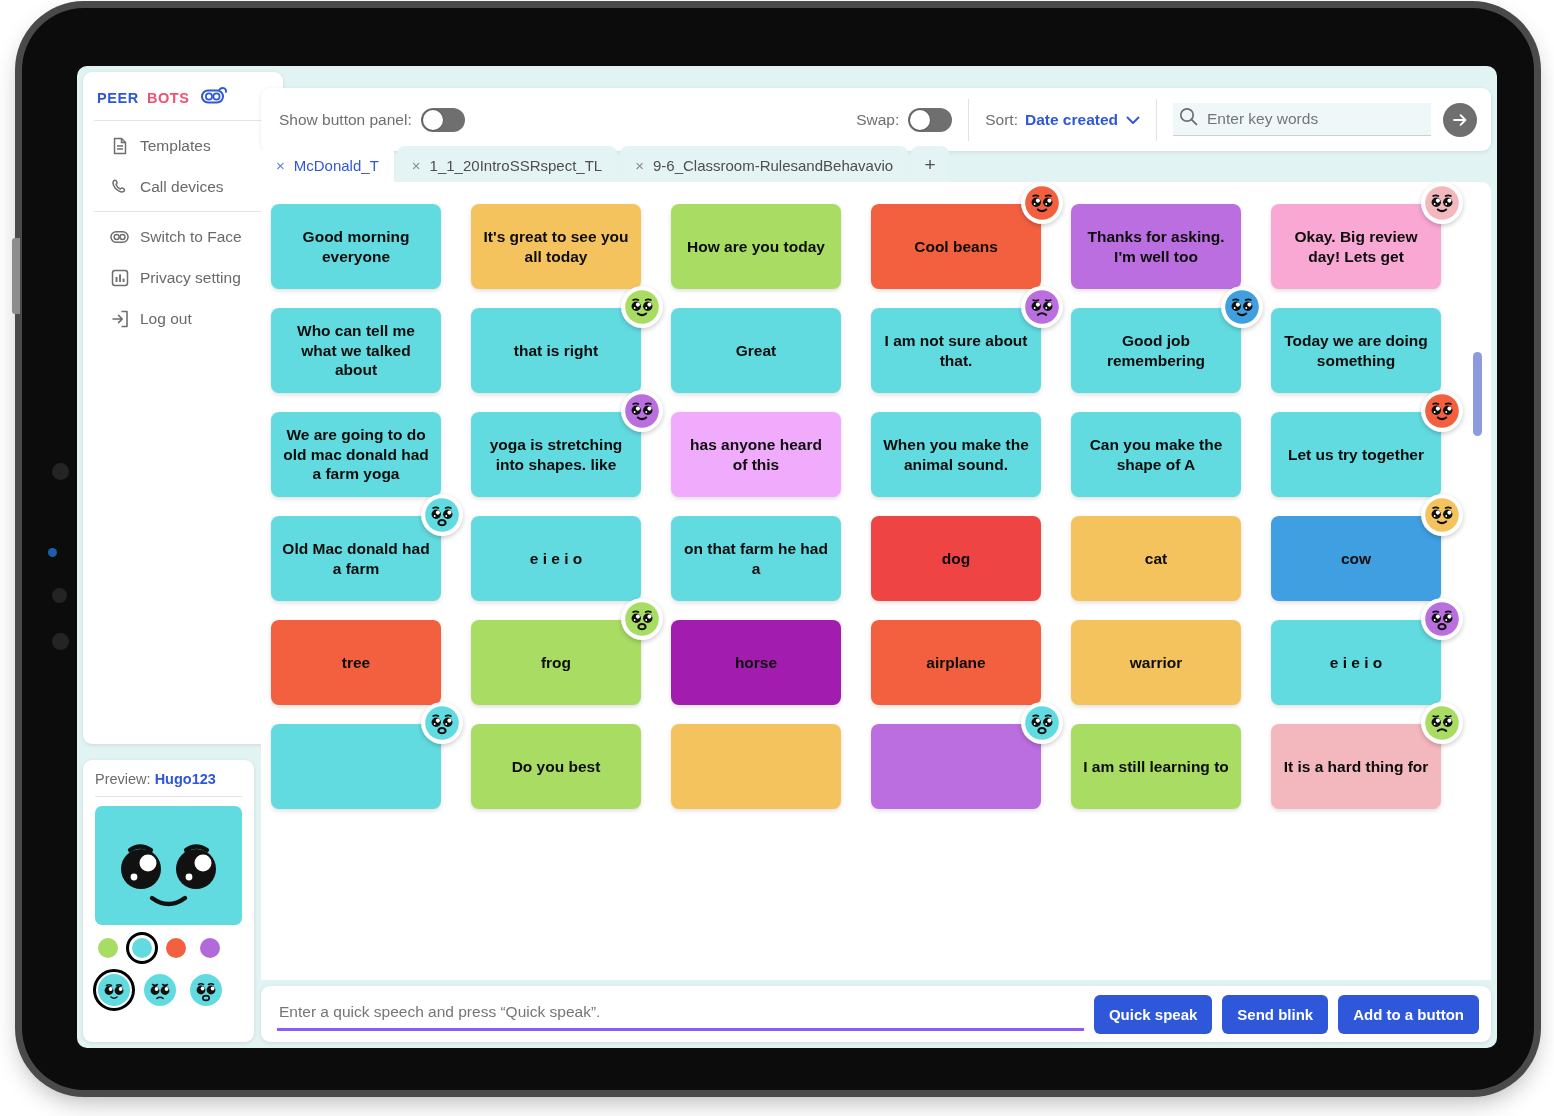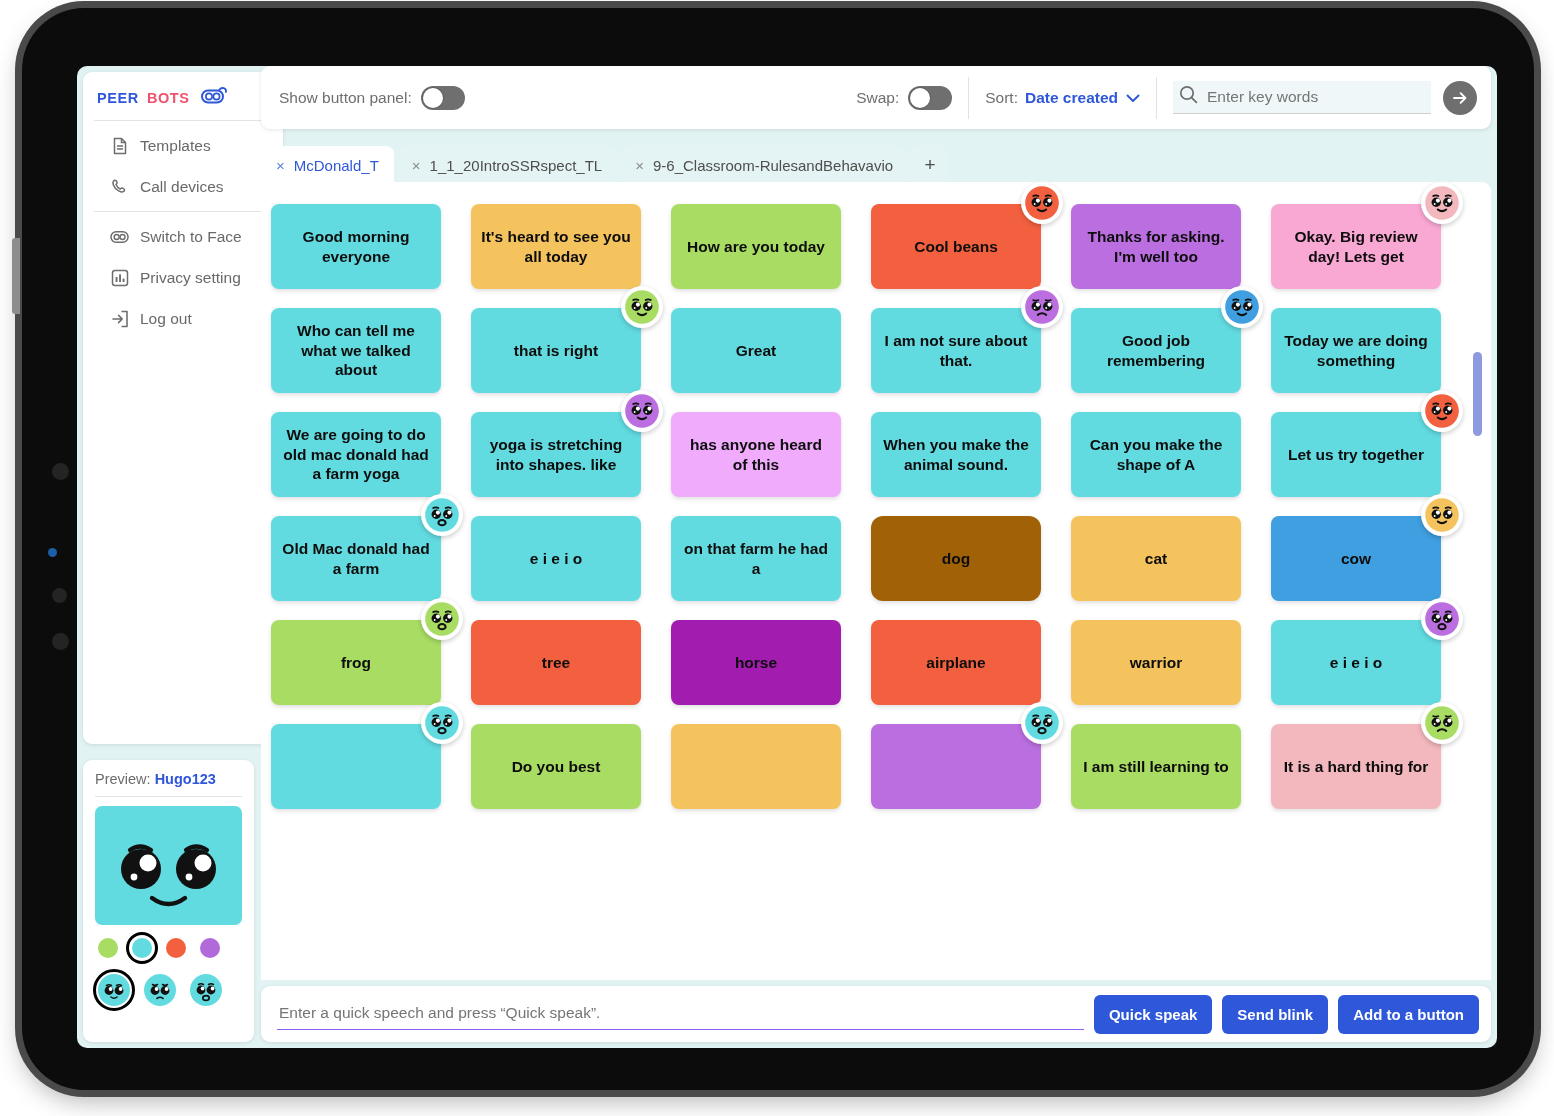--- a/index.html
+++ b/index.html
@@ -103,21 +103,21 @@
   }
   .swatch-row { display: flex; align-items: center; gap: 14px; margin-top: 13px; padding-left: 3px;}
   .swatch { width: 20px; height: 20px; border-radius: 50%; }
   .swatch.sel { outline: 3px solid #000; outline-offset: 3px; }
   .face-row { display: flex; align-items: center; gap: 14px; margin-top: 16px; padding-left: 3px;}
   .face-chip { width: 32px; height: 32px; border-radius: 50%; background:#62dbe0; position: relative; }
   .face-chip.sel { outline: 3px solid #000; outline-offset: 2px; }
 
   
   #topbar {
-    position: absolute; left: 184px; top: 0;
+    position: absolute; left: 184px; top: 22px;
     width: 1230px; height: 63px;
     display: flex; align-items: center;
     padding: 0 14px 0 18px;
   }
   .tb-label { color: #6e6e6e; font-size: 15.5px; }
   .toggle {
     width: 44px; height: 24px; border-radius: 13px;
     background: #6f6f6f; position: relative; cursor: pointer;
     margin-left: 9px; flex: 0 0 44px;
   }
@@ -208,21 +208,21 @@
 
   
   #bottombar {
     position: absolute; left: 184px; top: 920px;
     width: 1230px; height: 56px;
     display: flex; align-items: center;
     padding: 0 12px 0 16px; gap: 10px;
   }
   #quick-input {
     flex: 1; border: none; outline: none;
-    border-bottom: 1px solid #8b5cf6;
+    border-bottom: 3px solid #8b5cf6;
     background: transparent;
     font-family: "Liberation Sans", sans-serif;
     font-size: 15.5px; color: #ef4444;
     padding: 6px 2px 7px 2px;
   }
   .blue-btn {
     background: #2f57d9; color: #fff;
     font-family: "Liberation Sans", sans-serif;
     font-size: 15px; font-weight: 600;
     border: none; border-radius: 6px;
@@ -434,21 +434,21 @@
         </div>
         <div id="tab-add">+</div>
       </div>
 
     <div id="board">
       <div id="grid">
           <div class="cell">
             <div class="btn-tile" style="background: rgb(98, 219, 224);">Good morning everyone</div>
           </div>
           <div class="cell">
-            <div class="btn-tile" style="background: rgb(245, 195, 94);">It's heard to see you all today</div>
+            <div class="btn-tile" style="background: rgb(245, 195, 94);">It's great to see you all today</div>
           </div>
           <div class="cell">
             <div class="btn-tile" style="background: rgb(169, 220, 99);">How are you today</div>
           </div>
           <div class="cell">
             <div class="btn-tile" style="background: rgb(242, 96, 63);">Cool beans</div>
             <div class="tile-badge">
               <svg width="36" height="36" viewBox="0 0 30 30">
                 <circle cx="15" cy="15" r="14" fill="#f2603f"></circle>
                 <path d="M7.6 9.2 Q9.8 8.0 12 9.2" stroke="#111" stroke-width="1.4" fill="none" stroke-linecap="round"></path>
@@ -606,21 +606,21 @@
               </svg>
             </div>
           </div>
           <div class="cell">
             <div class="btn-tile" style="background: rgb(98, 219, 224);">e i e i o</div>
           </div>
           <div class="cell">
             <div class="btn-tile" style="background: rgb(98, 219, 224);">on that farm he had a</div>
           </div>
           <div class="cell">
-            <div class="btn-tile" style="background: #a16207; border-radius: 12px;">dog</div>
+            <div class="btn-tile" style="background: #ef4444;">dog</div>
           </div>
           <div class="cell">
             <div class="btn-tile" style="background: rgb(245, 195, 94);">cat</div>
           </div>
           <div class="cell">
             <div class="btn-tile" style="background: rgb(63, 159, 224);">cow</div>
             <div class="tile-badge">
               <svg width="36" height="36" viewBox="0 0 30 30">
                 <circle cx="15" cy="15" r="14" fill="#f5c35e"></circle>
                 <path d="M7.6 9.2 Q9.8 8.0 12 9.2" stroke="#111" stroke-width="1.4" fill="none" stroke-linecap="round"></path>
@@ -629,38 +629,38 @@
                 <circle cx="19.8" cy="14.4" r="3.9" fill="#111"></circle>
                 <circle cx="11.6" cy="13.0" r="1.7" fill="#fff"></circle>
                 <circle cx="21.2" cy="13.0" r="1.7" fill="#fff"></circle>
                 <circle cx="8.9" cy="15.8" r="0.8" fill="#fff"></circle>
                 <circle cx="18.5" cy="15.8" r="0.8" fill="#fff"></circle>
                 <path d="M11.5 20.4 Q15 23.2 18.5 20.4" stroke="#111" stroke-width="1.7" fill="none" stroke-linecap="round"></path>
               </svg>
             </div>
           </div>
           <div class="cell">
+            <div class="btn-tile" style="background: rgb(242, 96, 63);">tree</div>
+          </div>
+          <div class="cell">
             <div class="btn-tile" style="background: rgb(169, 220, 99);">frog</div>
             <div class="tile-badge">
               <svg width="36" height="36" viewBox="0 0 30 30">
                 <circle cx="15" cy="15" r="14" fill="#a9dc63"></circle>
                 <path d="M7.6 9.2 Q9.8 8.0 12 9.2" stroke="#111" stroke-width="1.4" fill="none" stroke-linecap="round"></path>
                 <path d="M18 9.2 Q20.2 8.0 22.4 9.2" stroke="#111" stroke-width="1.4" fill="none" stroke-linecap="round"></path>
                 <circle cx="10.2" cy="14.4" r="3.9" fill="#111"></circle>
                 <circle cx="19.8" cy="14.4" r="3.9" fill="#111"></circle>
                 <circle cx="11.6" cy="13.0" r="1.7" fill="#fff"></circle>
                 <circle cx="21.2" cy="13.0" r="1.7" fill="#fff"></circle>
                 <circle cx="8.9" cy="15.8" r="0.8" fill="#fff"></circle>
                 <circle cx="18.5" cy="15.8" r="0.8" fill="#fff"></circle>
                 <ellipse cx="15" cy="21.4" rx="3" ry="2.2" fill="none" stroke="#111" stroke-width="1.7"></ellipse>
               </svg>
             </div>
-          </div>
-          <div class="cell">
-            <div class="btn-tile" style="background: rgb(242, 96, 63);">tree</div>
           </div>
           <div class="cell">
             <div class="btn-tile" style="background: #a21caf;">horse</div>
           </div>
           <div class="cell">
             <div class="btn-tile" style="background: rgb(242, 96, 63);">airplane</div>
           </div>
           <div class="cell">
             <div class="btn-tile" style="background: rgb(245, 195, 94);">warrior</div>
           </div>

